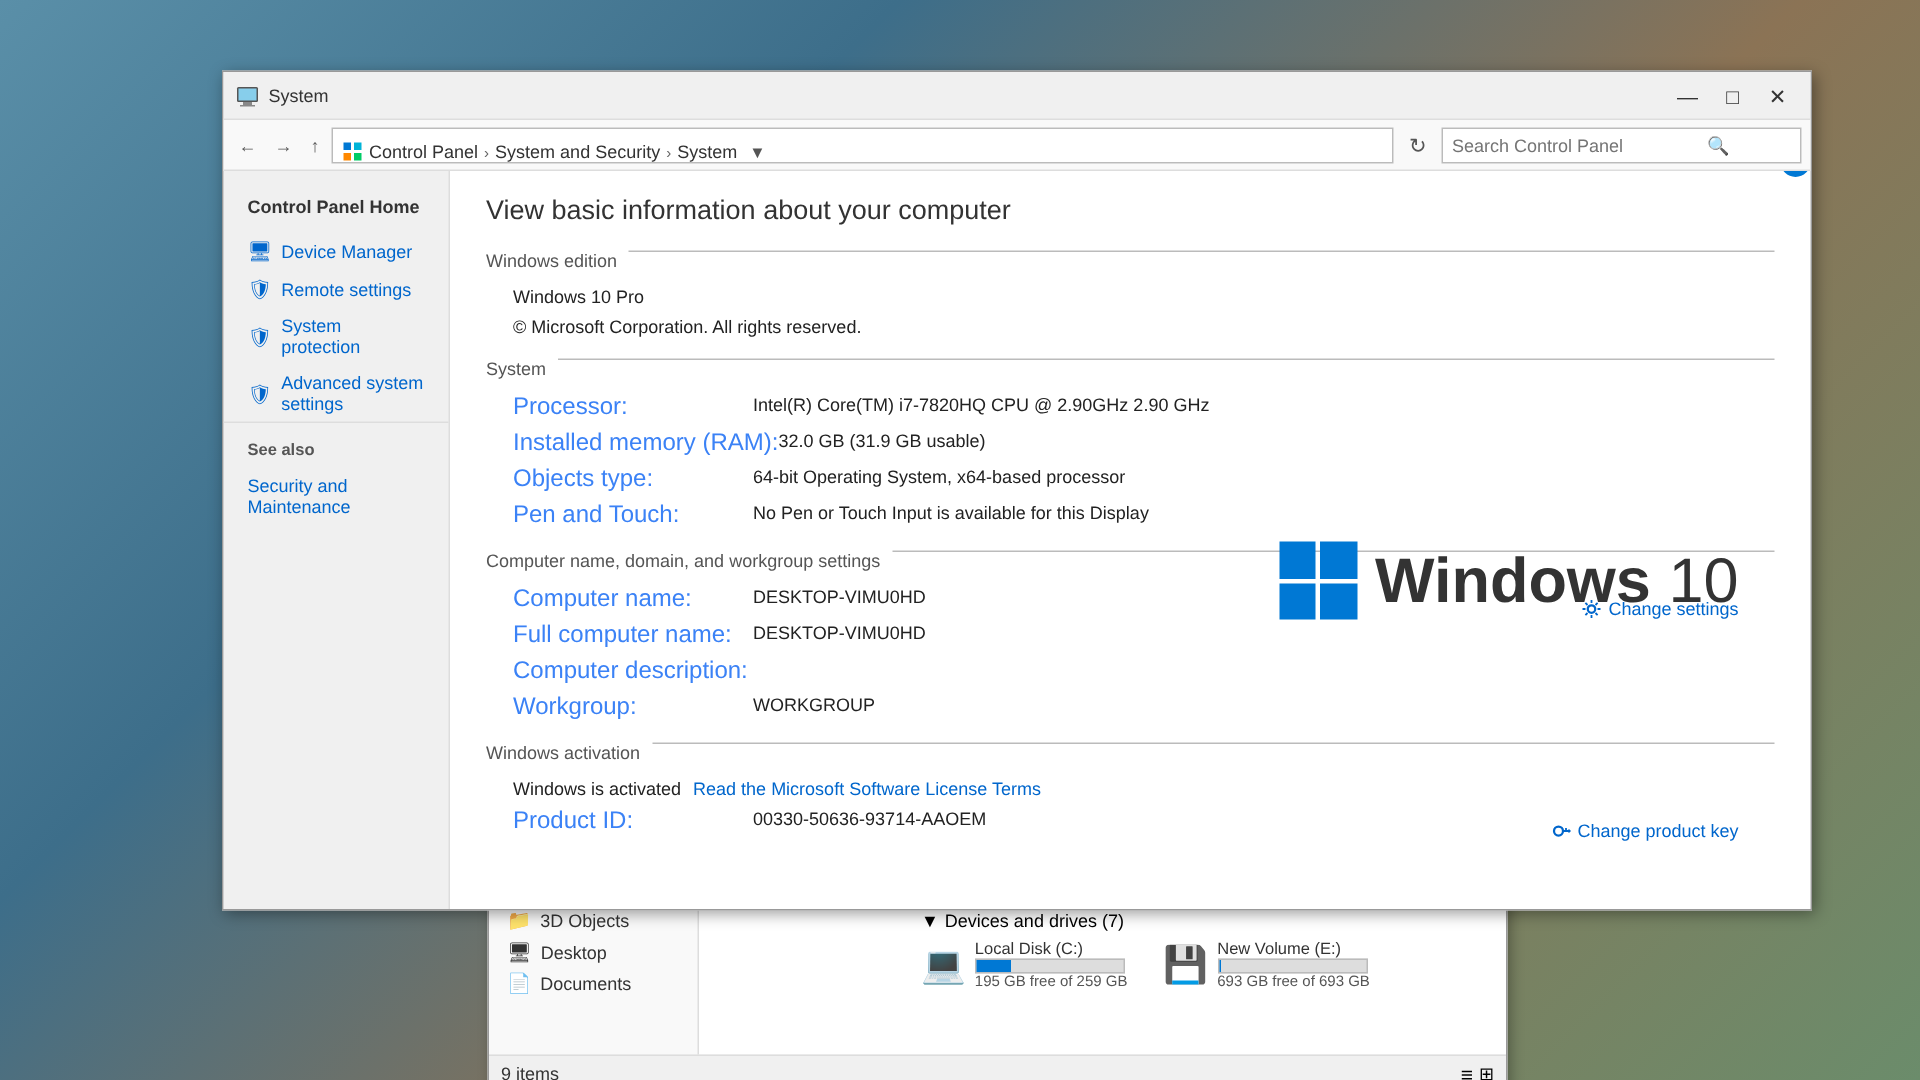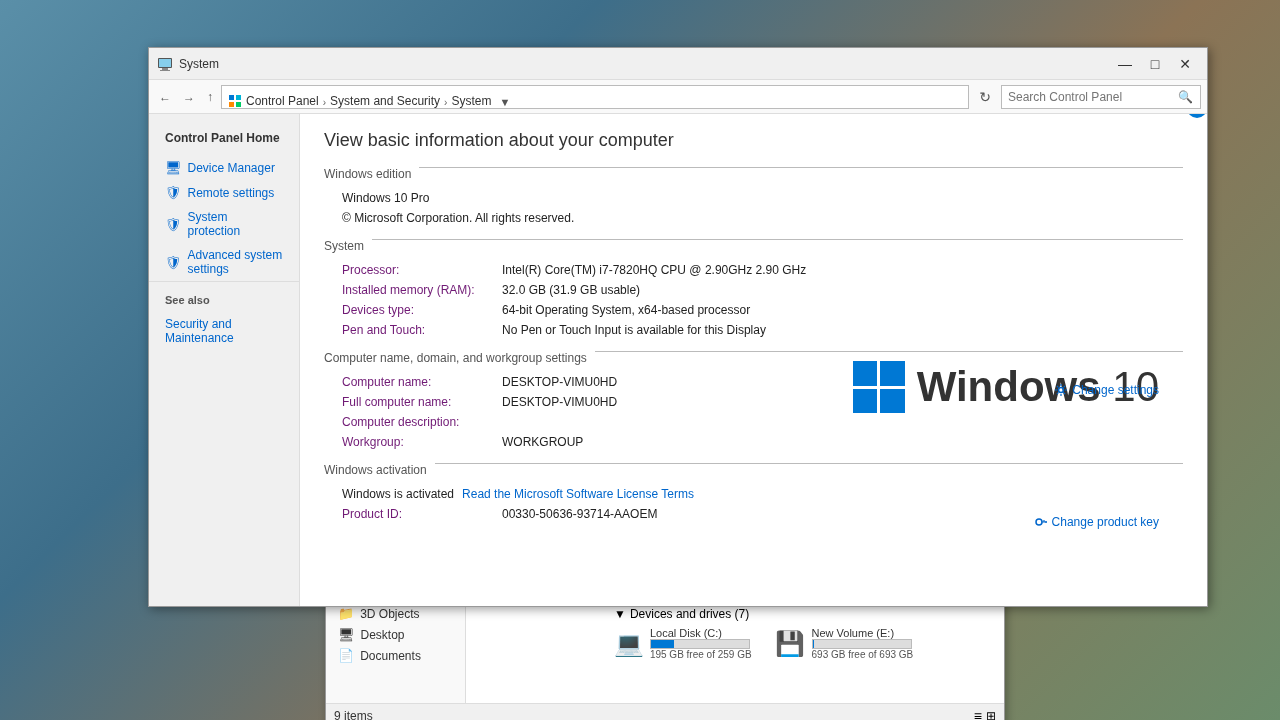--- a/index.html
+++ b/index.html
@@ -129,21 +129,21 @@
       font-size: 14px;
       color: #555;
     }
     .search-box {
       display: flex;
       align-items: center;
       background: white;
       border: 1px solid #bbb;
       height: 24px;
       padding: 0 6px;
-      width: 200px;
+      width: 240px;
     }
     .search-input {
       border: none;
       outline: none;
       font-size: 12px;
       width: 170px;
       color: #999;
     }
 
     
@@ -219,22 +219,22 @@
       background: #bbb;
     }
 
     .info-row {
       display: flex;
       margin: 6px 0;
       padding-left: 18px;
     }
     .info-label {
       min-width: 160px;
-      color: #701a75;
-      font-size: 12px;
+      color: #3b82f6;
+      font-size: 16px;
     }
     .info-value {
       color: #222;
       font-size: 12px;
     }
 
     .windows-logo {
       position: absolute;
       right: 24px;
       top: 170px;
@@ -510,21 +510,21 @@
 
       <div class="info-row">
         <span class="info-label">Processor:</span>
         <span class="info-value">Intel(R) Core(TM) i7-7820HQ CPU @ 2.90GHz   2.90 GHz</span>
       </div>
       <div class="info-row">
         <span class="info-label">Installed memory (RAM):</span>
         <span class="info-value">32.0 GB (31.9 GB usable)</span>
       </div>
       <div class="info-row">
-        <span class="info-label">Devices type:</span>
+        <span class="info-label">Objects type:</span>
         <span class="info-value">64-bit Operating System, x64-based processor</span>
       </div>
       <div class="info-row">
         <span class="info-label">Pen and Touch:</span>
         <span class="info-value">No Pen or Touch Input is available for this Display</span>
       </div>
 
       <div class="section-divider">
         <span class="section-label">Computer name, domain, and workgroup settings</span>
         <div class="divider-line"></div>

